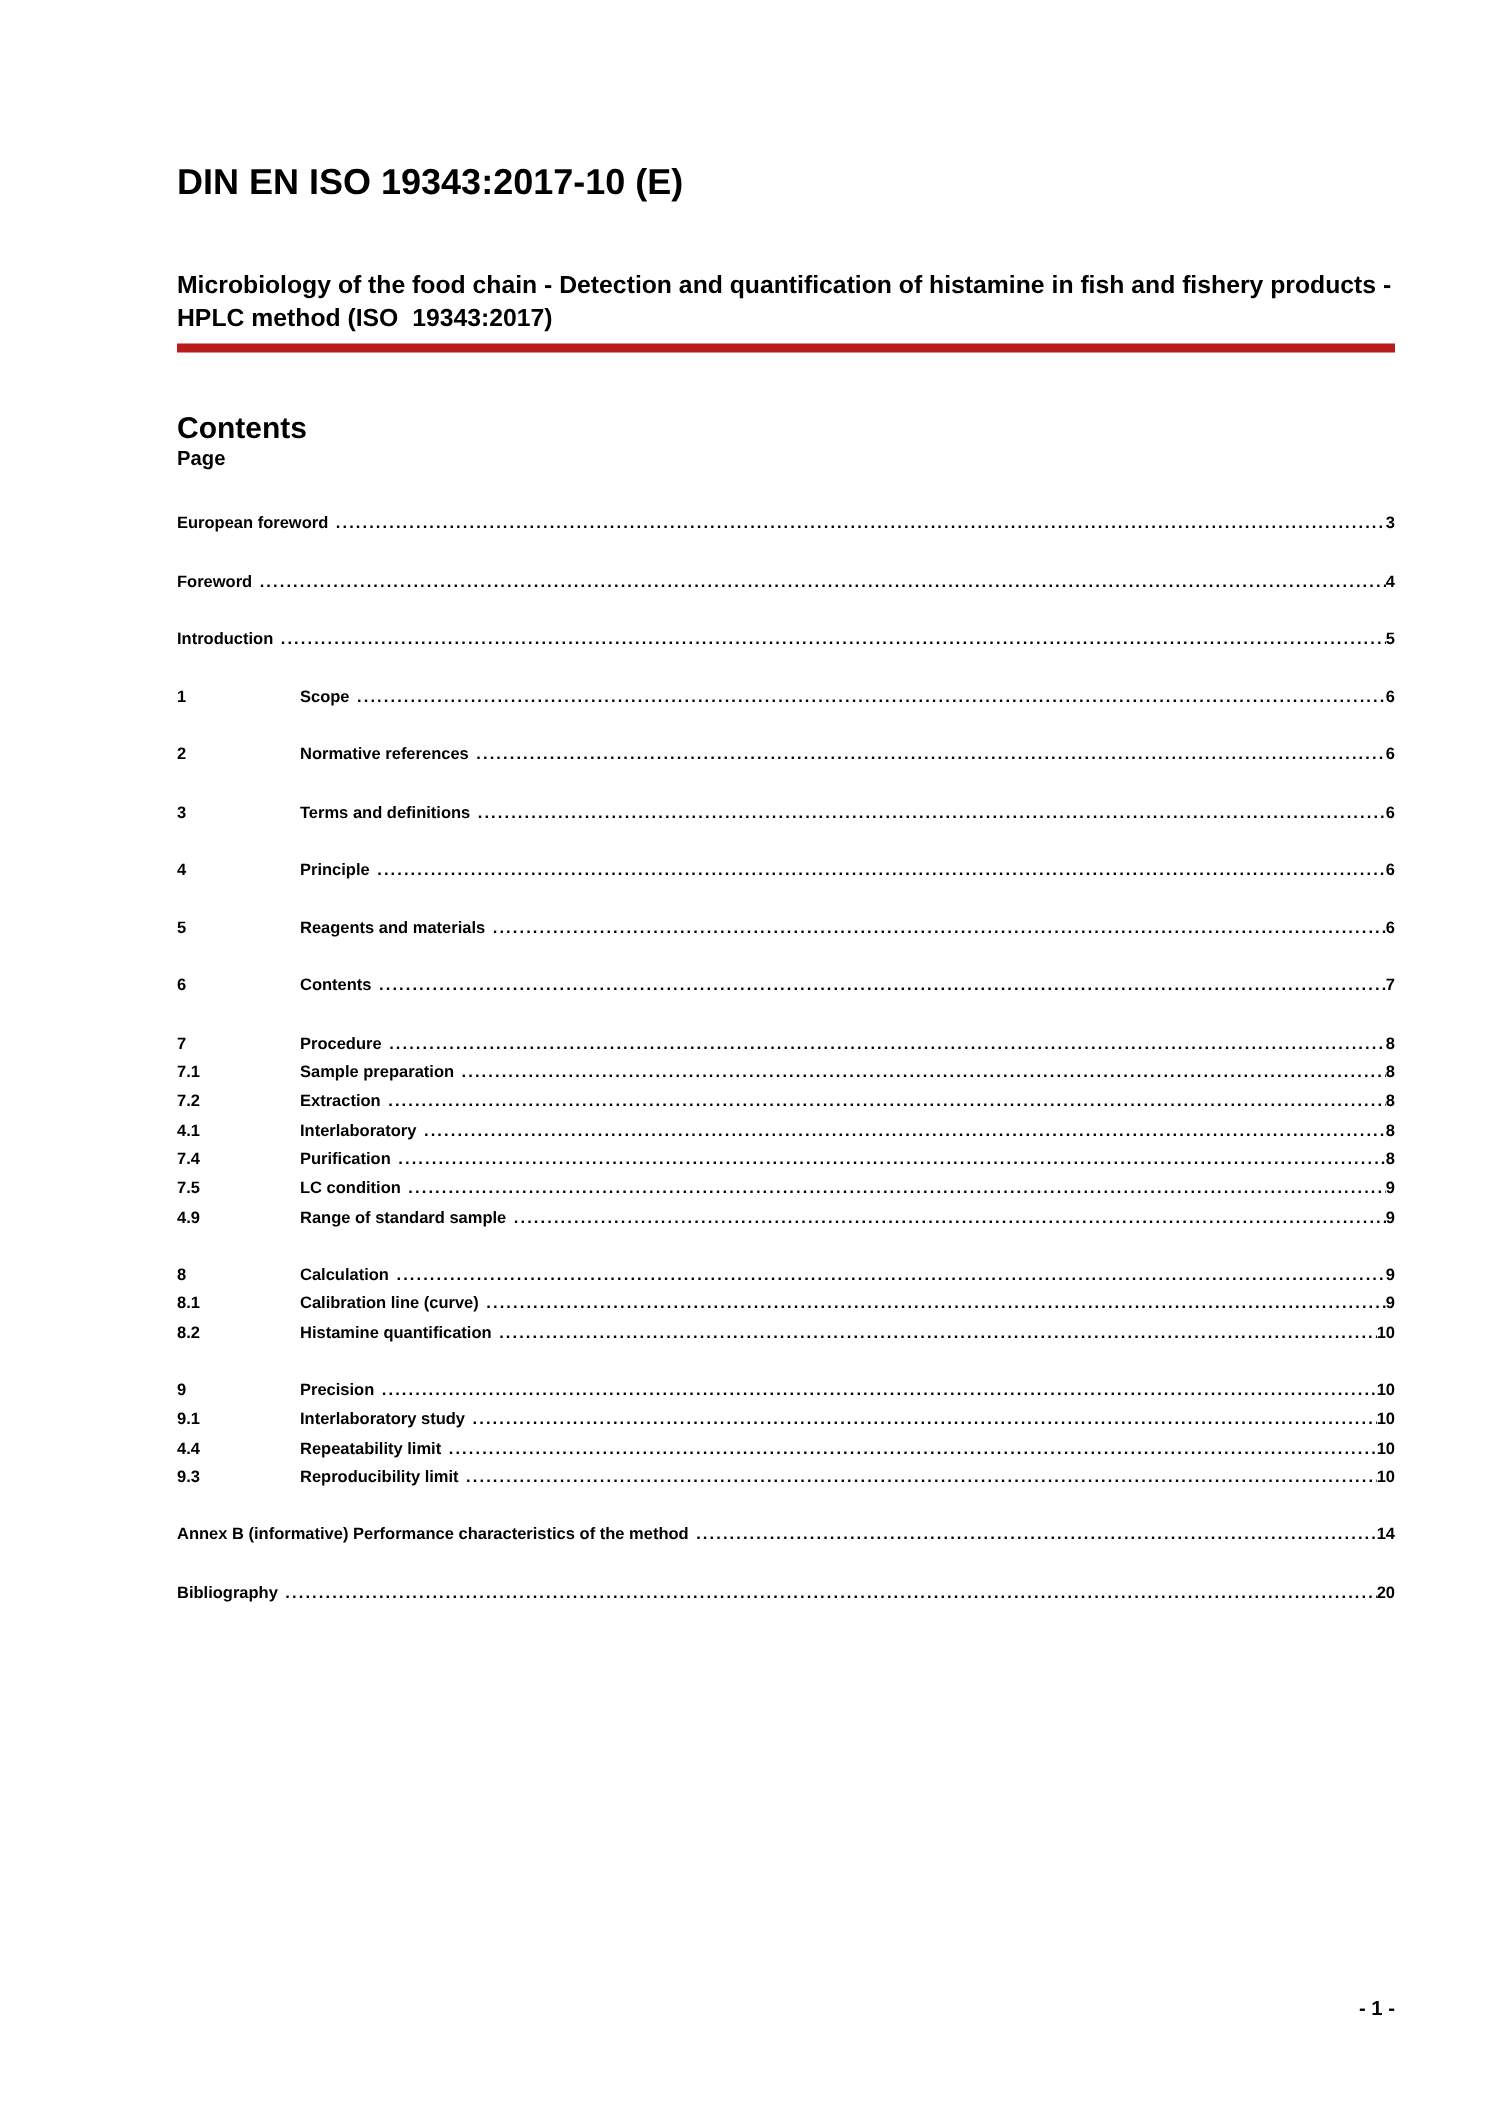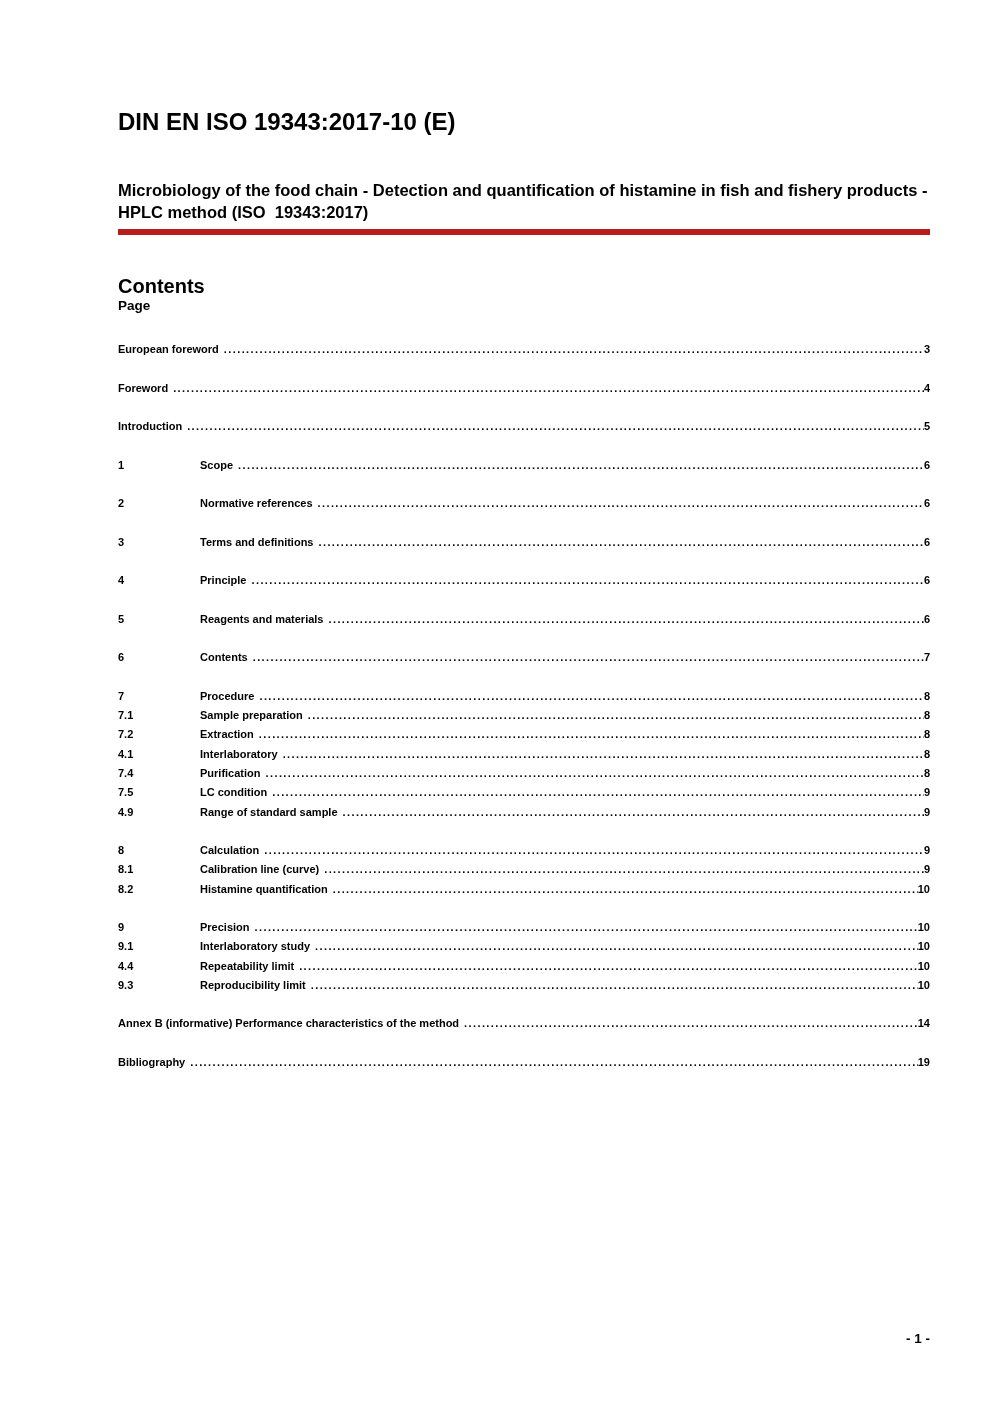--- a/index.html
+++ b/index.html
@@ -225,20 +225,20 @@
           <span class="toc-page">10</span>
         </div>
         <div class="toc-row lvl0">
           <span class="toc-title">Annex B (informative) Performance characteristics of the method</span>
           <span class="leader"></span>
           <span class="toc-page">14</span>
         </div>
         <div class="toc-row lvl0">
           <span class="toc-title">Bibliography</span>
           <span class="leader"></span>
-          <span class="toc-page">19</span>
+          <span class="toc-page">20</span>
         </div>
       </div>
 
   </div>
 
   <div class="footer">- 1 -</div>
 </div>
 
 </body></html>

